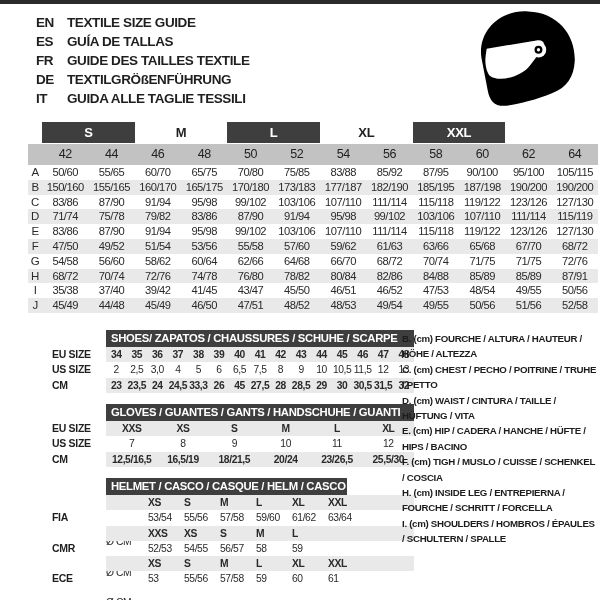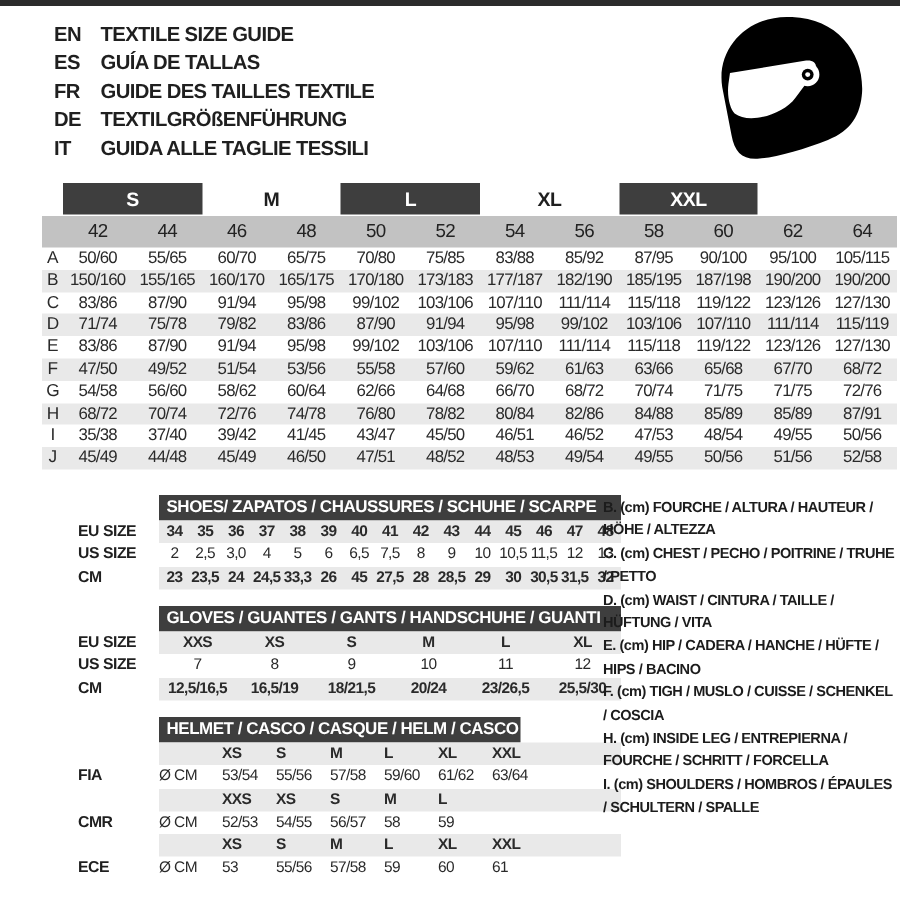--- a/index.html
+++ b/index.html
@@ -47,21 +47,21 @@
   .helmettbl .tbl-title { width:241px; }
   .srow { height:15.3px; display:flex; }
   .rlabel { width:90px; flex:none; padding-left:36px; font-weight:bold; font-size:10.5px; line-height:15.3px; letter-spacing:-0.3px; white-space:nowrap; }
   .band { width:308px; flex:none; display:grid; }
   .band.shade { background:#e9e9e9;font-weight:bold; }
   .cols15 { grid-template-columns:repeat(15, 1fr); }
   .cols6  { grid-template-columns:repeat(6, 1fr); }
   .hcols  { grid-template-columns:42px repeat(6, 36px) 1fr; }
   .band .cell { text-align:center; font-size:10.3px; line-height:15.3px; letter-spacing:-0.4px; color:#2a2a2a; white-space:nowrap; }
   .hcols .cell { text-align:left; }
-  .hcols .unit { font-size:10.3px; }
+  .hcols .unit { font-size:10.3px;margin-top:24px; }
 
   
   .legend { position:absolute; left:402px; top:331px; width:197px; }
   .legend-item { font-weight:bold; font-size:9.7px; line-height:15.4px; letter-spacing:-0.3px; color:#1c1c1c; }
 </style>
 </head>
 <body>
 
 <div class="top-rule"></div>
 

